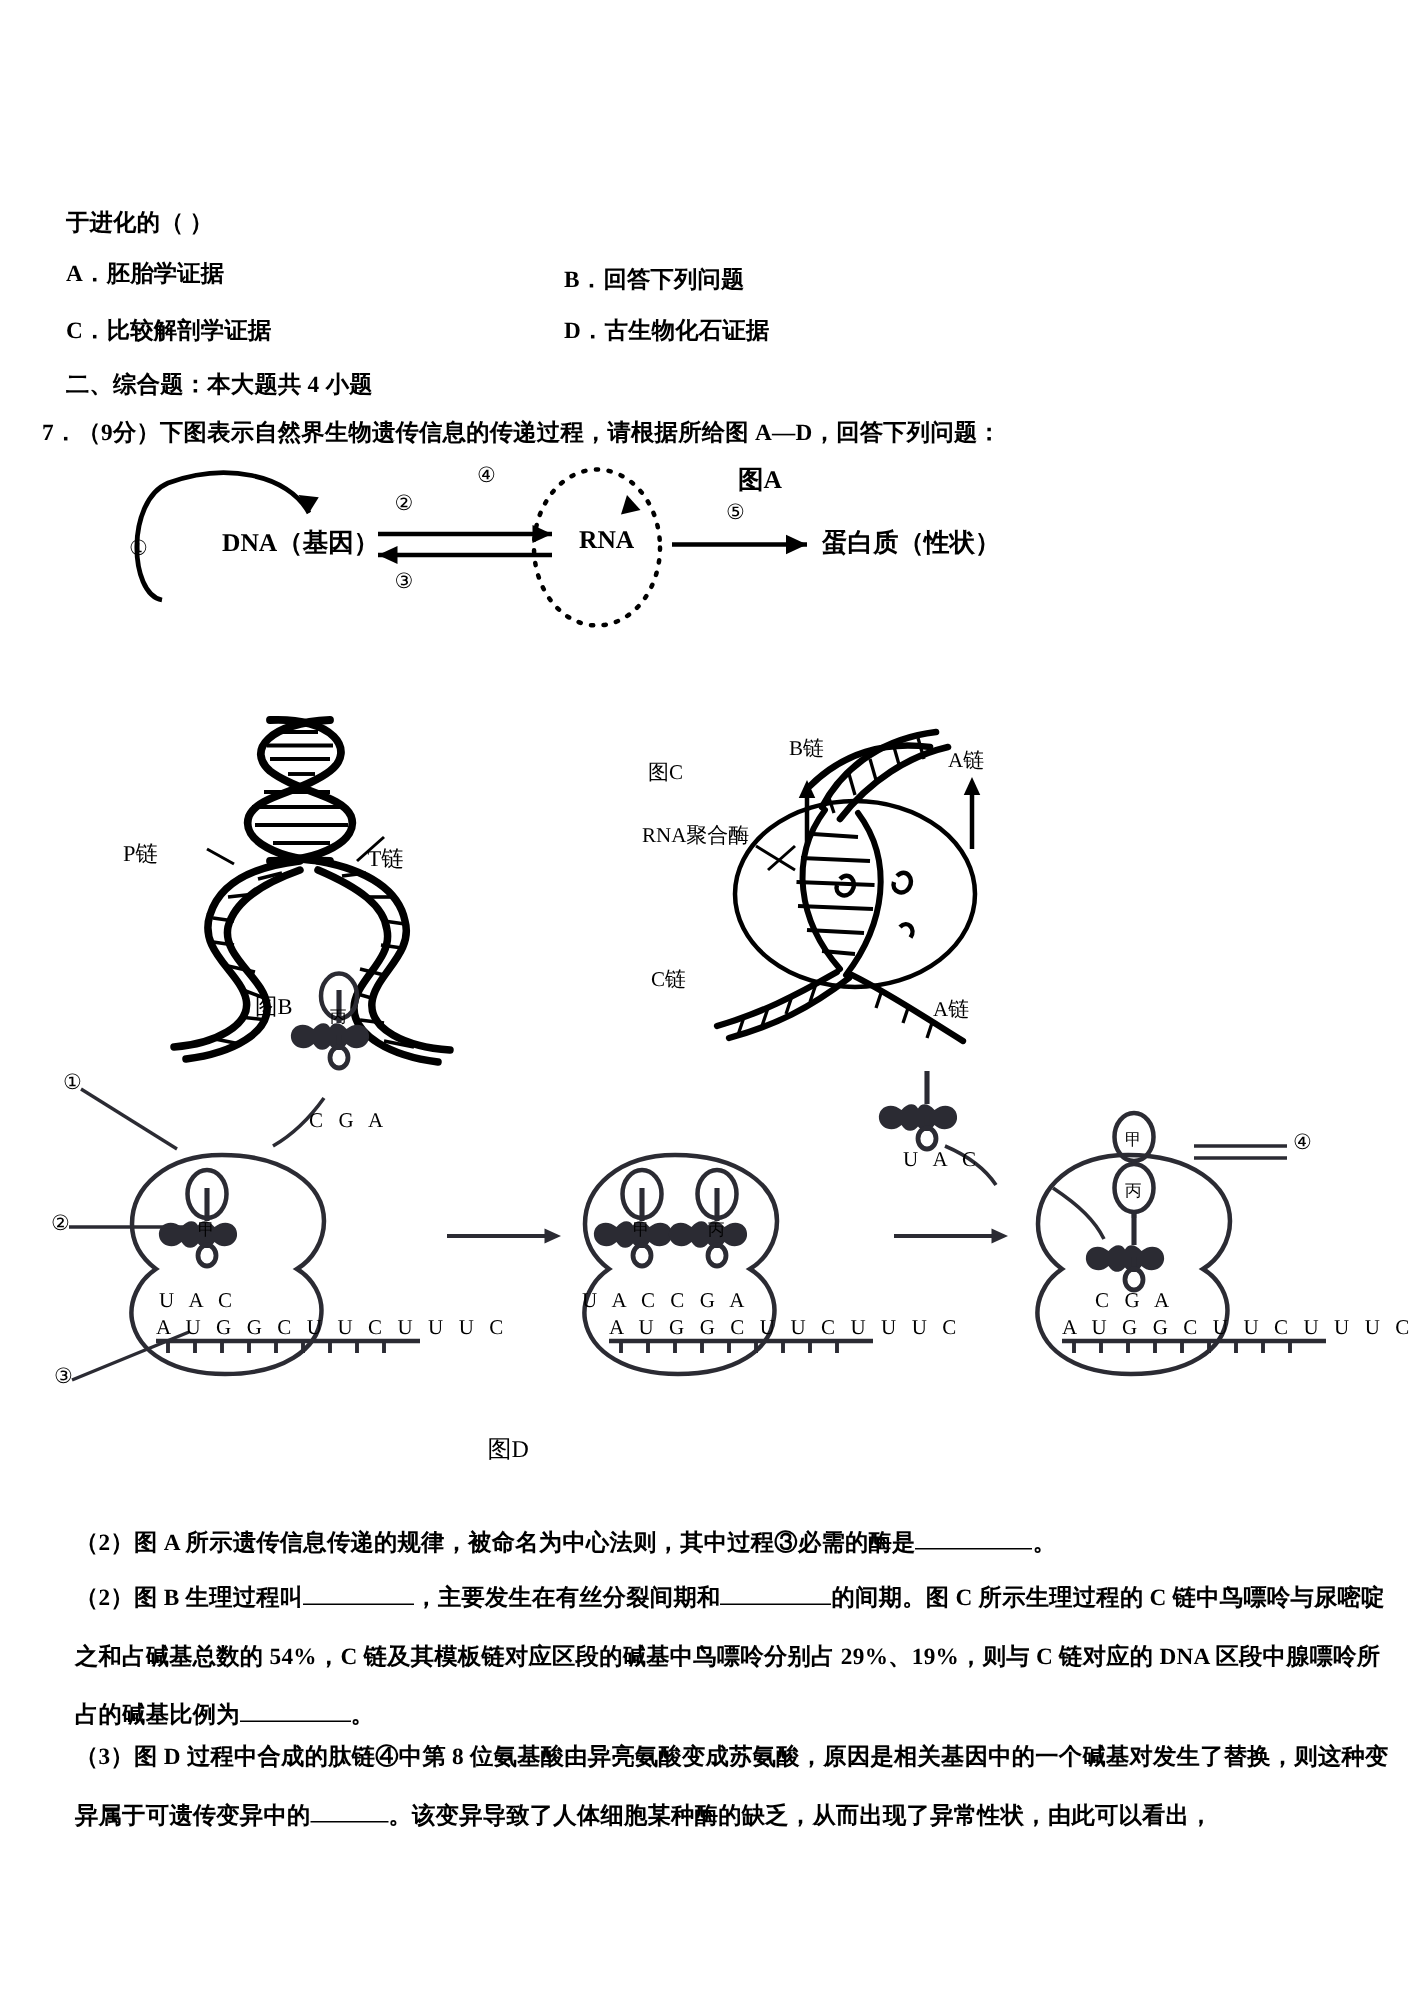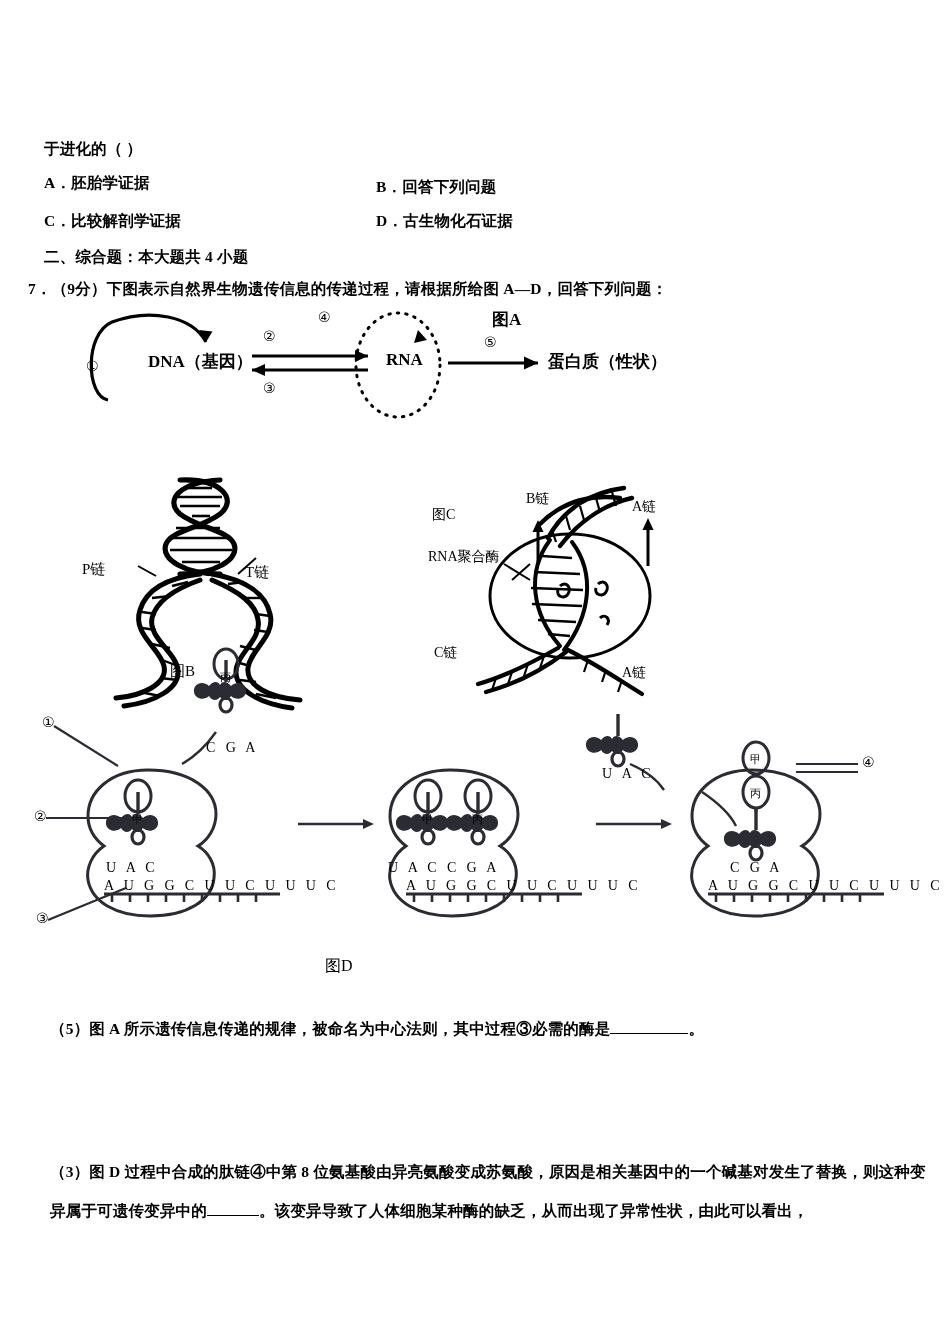--- a/index.html
+++ b/index.html
@@ -426,21 +426,24 @@
       <div class="circnum" style="left:832px; top:46px;">④</div>
       <div class="codon" style="left:700px; top:152px;">C G A</div>
       <div class="seqbot" style="left:678px; top:170px;">A U G G C U U C U U U C</div>
 
       <div id="lblFigD">图D</div>
     </div>
 
   </div>
 
   <div class="qtext" id="ans1">
-    <span>（5）图 A 所示遗传信息传递的规律，被命名为中心法则，其中过程③必需的酶是</span><span class="blank bl-long"></span><span>。</span>
-  </div>
-
+    <span>（2）图 A 所示遗传信息传递的规律，被命名为中心法则，其中过程③必需的酶是</span><span class="blank bl-long"></span><span>。</span>
+  </div>
+
+  <div class="qtext wrap" id="ans2">
+    <span>（2）图 B 生理过程叫</span><span class="blank bl-mid"></span><span>，主要发生在有丝分裂间期和</span><span class="blank bl-mid"></span><span>的间期。图 C 所示生理过程的 C 链中鸟嘌呤与尿嘧啶之和占碱基总数的 54%，C 链及其模板链对应区段的碱基中鸟嘌呤分别占 29%、19%，则与 C 链对应的 DNA 区段中腺嘌呤所占的碱基比例为</span><span class="blank bl-mid"></span><span>。</span>
+  </div>
 
   <div class="qtext wrap" id="ans3">
     <span>（3）图 D 过程中合成的肽链④中第 8 位氨基酸由异亮氨酸变成苏氨酸，原因是相关基因中的一个碱基对发生了替换，则这种变异属于可遗传变异中的</span><span class="blank bl-short"></span><span>。该变异导致了人体细胞某种酶的缺乏，从而出现了异常性状，由此可以看出，</span>
   </div>
 
 </div>
 
 </body></html>

